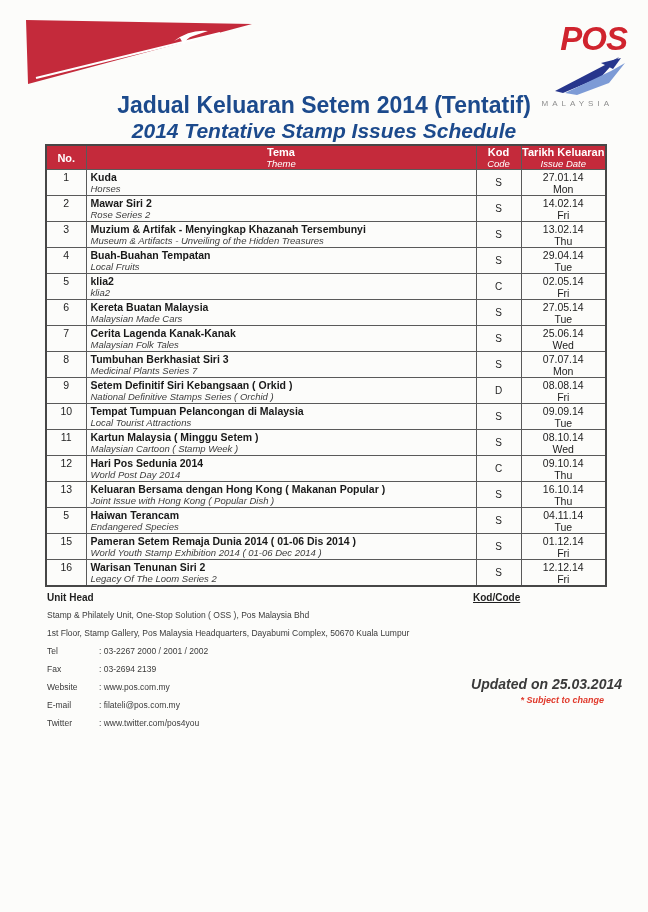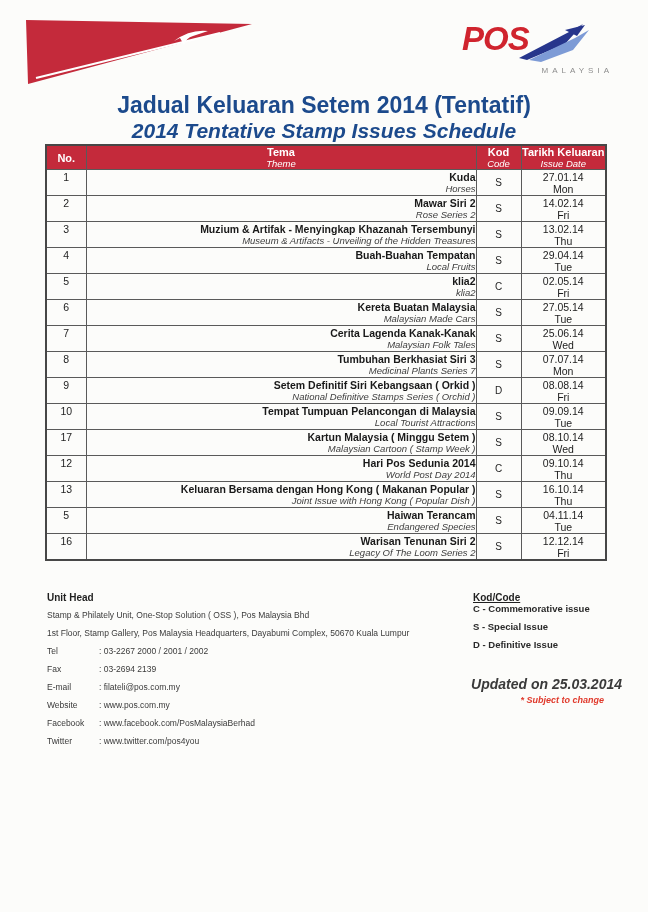--- a/index.html
+++ b/index.html
@@ -18,21 +18,21 @@
     position:relative;
     background:#fcfcfa;
     font-family:"Liberation Sans", sans-serif;
     color:var(--ink);
     overflow:hidden;
   }
   
   .banner{position:absolute;left:24px;top:16px;width:232px;height:70px;}
   
   .logo{position:absolute;left:462px;top:22px;width:165px;height:58px;}
-  .logo-row{display:flex;}
+  .logo-row{display:flex;align-items:flex-end;flex-direction:column;}
   .logo-pos{
     font-size:33px;font-weight:bold;font-style:italic;
     color:var(--logo-red);letter-spacing:-1px;line-height:1;
   }
   .logo-arrow{margin-left:-10px;margin-bottom:2px;}
   .logo-sub{
     font-size:8px;color:#8d8d8d;letter-spacing:4px;
     text-align:right;padding-right:14px;margin-top:2px;
   }
   
@@ -50,21 +50,21 @@
   col.c1{width:40px;} col.c2{width:390px;} col.c3{width:45px;} col.c4{width:85px;}
   th,td{border:1px solid var(--border);vertical-align:top;}
   thead th{
     background:var(--header-red);color:#fff;height:14px;
     vertical-align:middle;font-weight:bold;
   }
   .h-main{font-size:11px;line-height:12px;font-weight:bold;}
   .h-sub{font-size:9.5px;line-height:11px;font-weight:normal;font-style:italic;}
   tbody td{height:25px;}
   td.c-no{text-align:center;font-size:10.5px;padding-top:1px;color:var(--ink);}
-  td.c-tema{padding:1px 0 0 4px;text-align:right;}
+  td.c-tema{padding:1px 0 0 4px;}
   .t-my{font-size:10.5px;font-weight:bold;line-height:12px;color:#191919;}
   .t-en{font-size:9.5px;font-style:italic;line-height:11px;color:var(--ink-soft);}
   td.c-kod{text-align:center;vertical-align:middle;font-size:10px;color:var(--ink);}
   td.c-date{text-align:center;padding-top:1px;}
   .d-date{font-size:10.5px;line-height:12px;color:#1c1c1c;}
   .d-day{font-size:10.5px;line-height:12px;color:#1c1c1c;}
   
   .contact{position:absolute;left:47px;top:592px;width:410px;}
   .contact-heading{font-size:10px;font-weight:bold;margin-bottom:7px;color:#1f1f1f;}
   .contact-line{font-size:8.5px;color:#3a3a3a;margin-bottom:8px;}
@@ -250,21 +250,21 @@
             <div class="t-my">Tempat Tumpuan Pelancongan di Malaysia</div>
             <div class="t-en">Local Tourist Attractions</div>
           </td>
           <td class="c-kod">S</td>
           <td class="c-date">
             <div class="d-date">09.09.14</div>
             <div class="d-day">Tue</div>
           </td>
         </tr>
         <tr>
-          <td class="c-no">17</td>
+          <td class="c-no">11</td>
           <td class="c-tema">
             <div class="t-my">Kartun Malaysia ( Minggu Setem )</div>
             <div class="t-en">Malaysian Cartoon ( Stamp Week )</div>
           </td>
           <td class="c-kod">S</td>
           <td class="c-date">
             <div class="d-date">08.10.14</div>
             <div class="d-day">Wed</div>
           </td>
         </tr>
@@ -295,20 +295,32 @@
         <tr>
           <td class="c-no">5</td>
           <td class="c-tema">
             <div class="t-my">Haiwan Terancam</div>
             <div class="t-en">Endangered Species</div>
           </td>
           <td class="c-kod">S</td>
           <td class="c-date">
             <div class="d-date">04.11.14</div>
             <div class="d-day">Tue</div>
+          </td>
+        </tr>
+        <tr>
+          <td class="c-no">15</td>
+          <td class="c-tema">
+            <div class="t-my">Pameran Setem Remaja Dunia 2014 ( 01-06 Dis 2014 )</div>
+            <div class="t-en">World Youth Stamp Exhibition 2014 ( 01-06 Dec 2014 )</div>
+          </td>
+          <td class="c-kod">S</td>
+          <td class="c-date">
+            <div class="d-date">01.12.14</div>
+            <div class="d-day">Fri</div>
           </td>
         </tr>
         <tr>
           <td class="c-no">16</td>
           <td class="c-tema">
             <div class="t-my">Warisan Tenunan Siri 2</div>
             <div class="t-en">Legacy Of The Loom Series 2</div>
           </td>
           <td class="c-kod">S</td>
           <td class="c-date">
@@ -327,41 +339,32 @@
   <div>
       <div class="entry">
         <span class="lbl">Tel</span>
         <span>: 03-2267 2000 / 2001 / 2002</span>
       </div>
       <div class="entry">
         <span class="lbl">Fax</span>
         <span>: 03-2694 2139</span>
       </div>
       <div class="entry">
+        <span class="lbl">Website</span>
+        <span>: www.pos.com.my</span>
+      </div>
+      <div class="entry">
         <span class="lbl">E-mail</span>
         <span>: filateli@pos.com.my</span>
       </div>
       <div class="entry">
-        <span class="lbl">Website</span>
-        <span>: www.pos.com.my</span>
-      </div>
-      <div class="entry">
-        <span class="lbl">Facebook</span>
-        <span>: www.facebook.com/PosMalaysiaBerhad</span>
-      </div>
-      <div class="entry">
         <span class="lbl">Twitter</span>
         <span>: www.twitter.com/pos4you</span>
       </div>
     </div>
 </div>
 
 <div class="legend">
   <div class="legend-heading">Kod/Code</div>
-  <div>
-      <div class="legend-item">C - Commemorative issue</div>
-      <div class="legend-item">S - Special Issue</div>
-      <div class="legend-item">D - Definitive Issue</div>
-    </div>
 </div>
 
 <div class="updated">Updated on 25.03.2014</div>
 <div class="subject">* Subject to change</div>
 
 </body></html>

